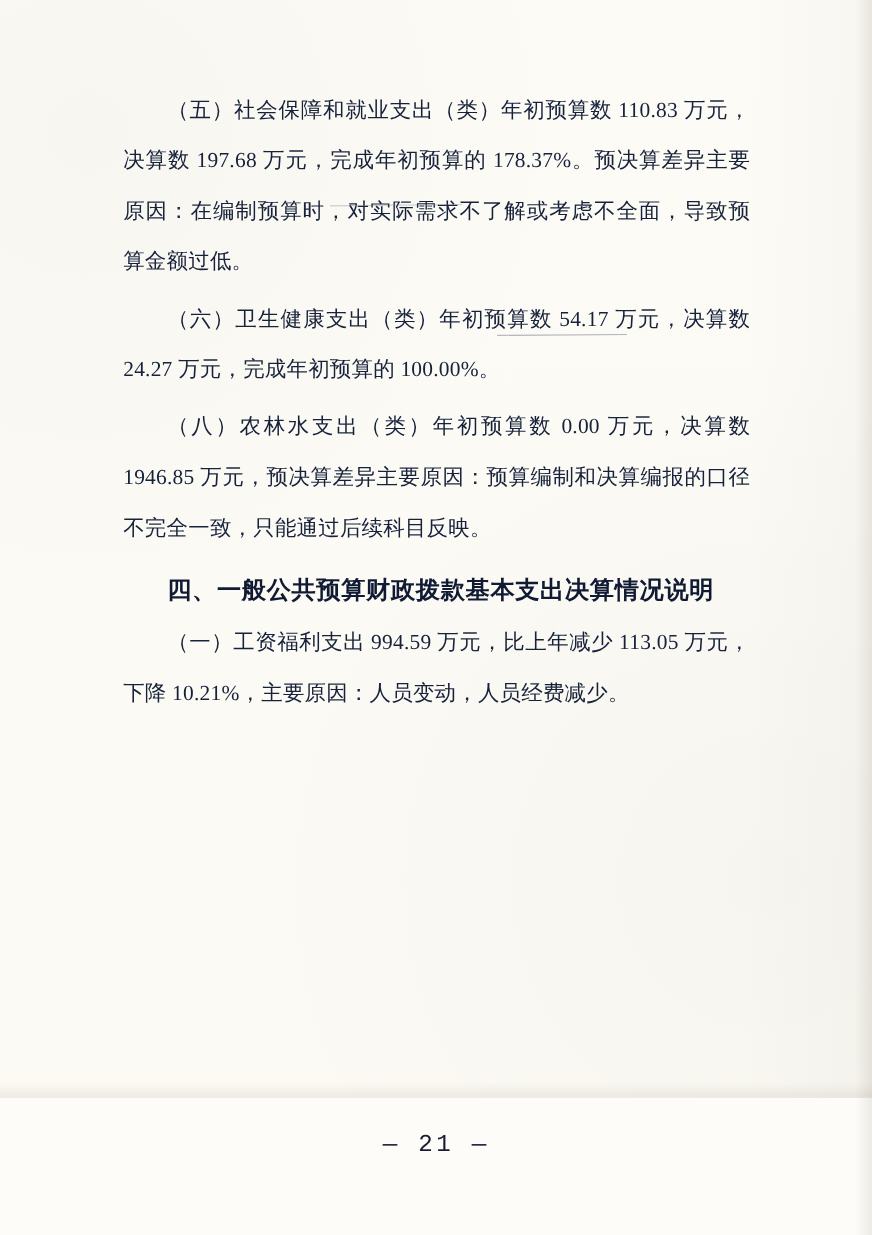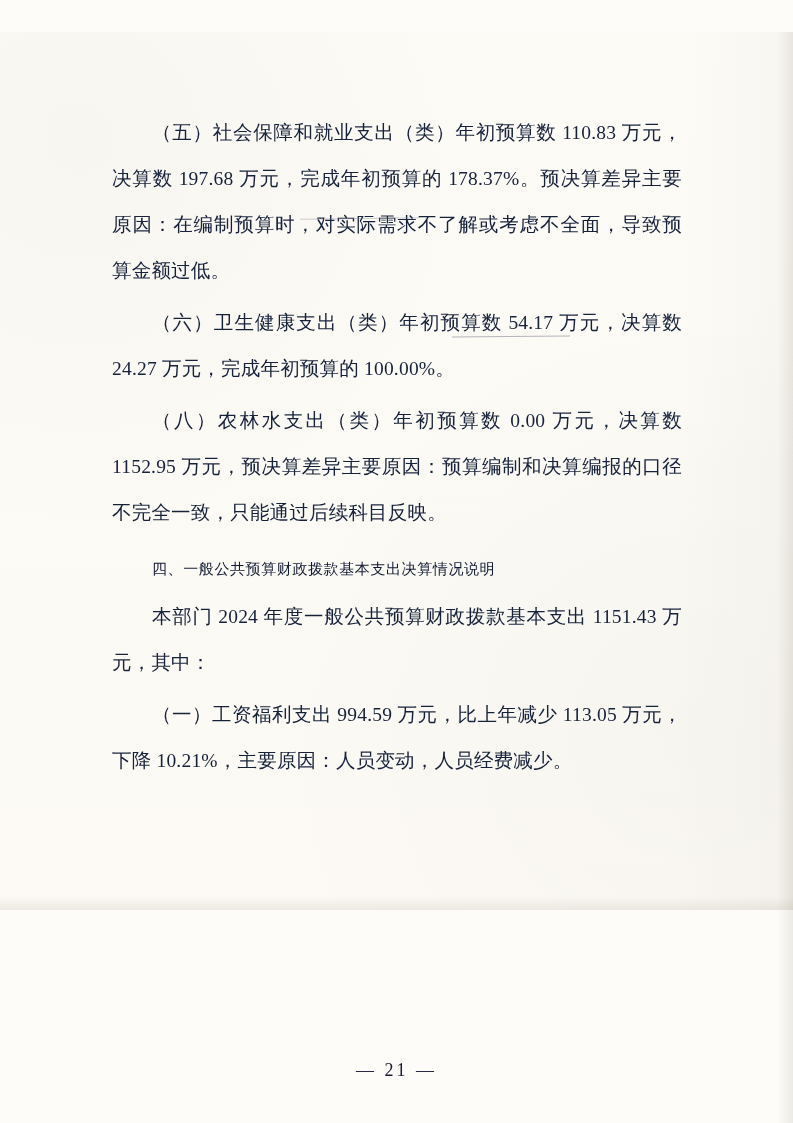--- a/index.html
+++ b/index.html
@@ -12,25 +12,24 @@
     background: #fdfcf8;
     font-family: "Liberation Serif", serif;
     color: #1a1a2e;
     position: relative;
     overflow: hidden;
   }
   .page {
     position: absolute;
     top: 0; left: 0;
     width: 793px;
-    height: 878px;
+    height: 998px;
     background:
       linear-gradient(180deg, rgba(255,255,255,0.0) 0%, rgba(250,248,240,0.5) 100%),
       #fdfbf6;
-    margin-top: 32px;
   }
   
   .grain {
     position: absolute;
     inset: 0;
     pointer-events: none;
     background:
       radial-gradient(circle at 10% 12%, rgba(0,0,0,0.018) 0%, rgba(0,0,0,0) 40%),
       radial-gradient(circle at 88% 80%, rgba(0,0,0,0.02) 0%, rgba(0,0,0,0) 45%),
       linear-gradient(90deg, rgba(255,255,255,0) 85%, rgba(0,0,0,0.02) 100%);
@@ -46,38 +45,38 @@
     font-size: 19.5px;
     line-height: 46px;
     text-align: justify;
     text-justify: inter-ideograph;
     letter-spacing: 0.2px;
     color: #16213a;
     text-indent: 40px;
   }
   h2.section {
     margin: 10px 0 2px 0;
-    font-size: 15px;
+    font-size: 22px;
     line-height: 46px;
-    font-weight: normal;
+    font-weight: bold;
     text-indent: 40px;
     color: #101a33;
     font-family: "Liberation Serif", serif;
     letter-spacing: 0.6px;
   }
   .pagenum {
     position: absolute;
     left: 0;
     top: 1028px;
     width: 793px;
     text-align: center;
-    font-size: 18px;
+    font-size: 22px;
     color: #1a1a33;
     letter-spacing: 3px;
-    font-family: Liberation Serif, serif;
+    font-family: Liberation Mono, monospace;
   }
   
   .pen-stroke-1 {
     position: absolute;
     left: 300px;
     top: 176px;
     width: 120px;
     height: 10px;
     border-bottom: 1px solid rgba(120,120,140,0.35);
     transform: rotate(-0.6deg);
@@ -110,25 +109,24 @@
 </style>
 </head>
 <body>
 
 <div class="page">
   <div class="grain"></div>
 
   <div class="content">
     <p class="para">（五）社会保障和就业支出（类）年初预算数 110.83 万元，决算数 197.68 万元，完成年初预算的 178.37%。预决算差异主要原因：在编制预算时，对实际需求不了解或考虑不全面，导致预算金额过低。</p>
     <p class="para">（六）卫生健康支出（类）年初预算数 54.17 万元，决算数 24.27 万元，完成年初预算的 100.00%。</p>
-    <p class="para">（八）农林水支出（类）年初预算数 0.00 万元，决算数 1152.95 万元，预决算差异主要原因：预算编制和决算编报的口径不完全一致，只能通过后续科目反映。</p>
+    <p class="para">（八）农林水支出（类）年初预算数 0.00 万元，决算数 1946.85 万元，预决算差异主要原因：预算编制和决算编报的口径不完全一致，只能通过后续科目反映。</p>
 
     <h2 class="section">四、一般公共预算财政拨款基本支出决算情况说明</h2>
 
-    <p class="para">本部门 2024 年度一般公共预算财政拨款基本支出 1151.43 万元，其中：</p>
     <p class="para">（一）工资福利支出 994.59 万元，比上年减少 113.05 万元，下降 10.21%，主要原因：人员变动，人员经费减少。</p>
   </div>
 
   <div class="pen-stroke-1"></div>
   <div class="pen-stroke-2"></div>
 
   <div class="pagenum">— 21 —</div>
 
   <div class="edge-shadow"></div>
   <div class="edge-shadow-bottom"></div>

